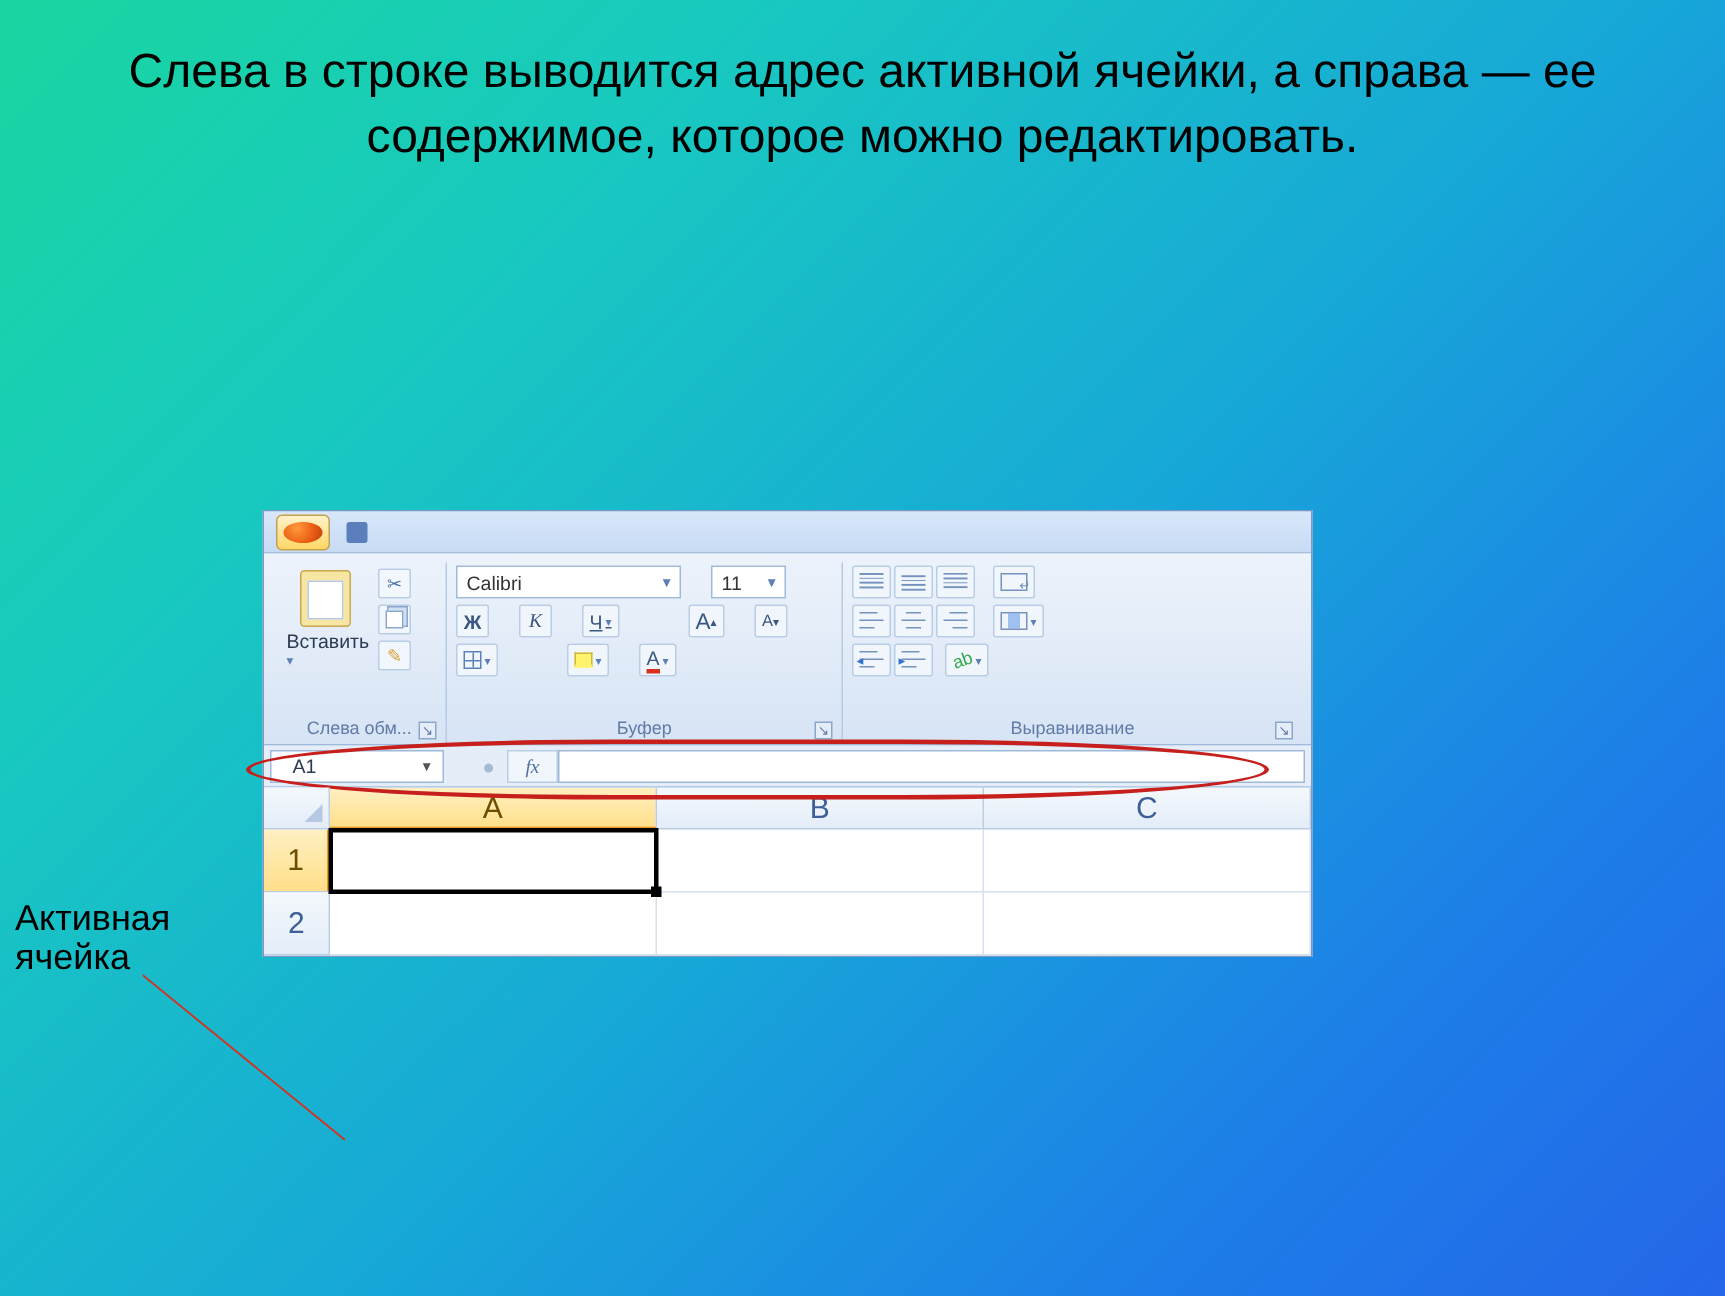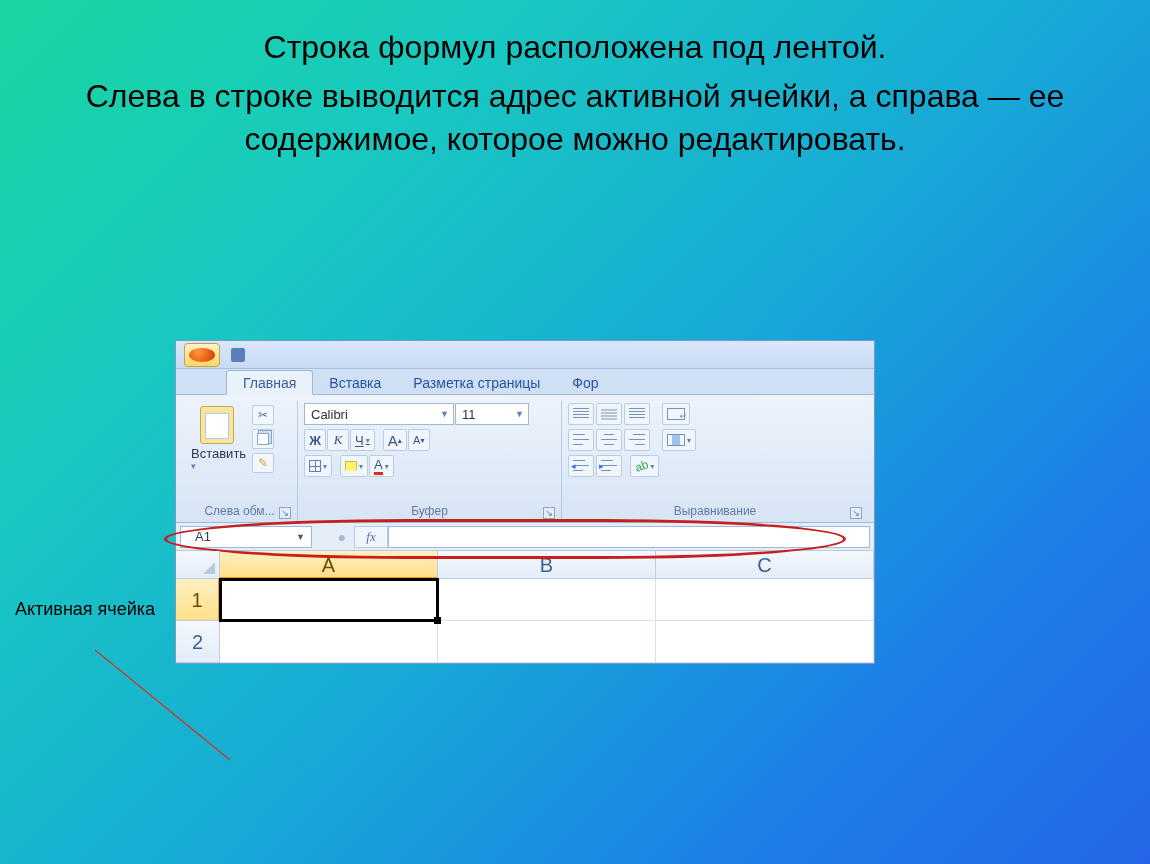--- a/index.html
+++ b/index.html
@@ -146,21 +146,21 @@
   .clip-minis {
     display:flex; flex-direction:column; gap:4px; margin-left:6px; margin-top:2px;
   }
   .mini-btn {
     width:22px; height:20px; border:1px solid #b9cde6; border-radius:2px;
     background:#f2f7fd; display:flex; align-items:center; justify-content:center;
     font-size:12px; color:#4a6ca4;
   }
 
   
-  .font-row { display:flex; gap:1px; margin-bottom:4px; }
+  .font-row { display:flex; gap:20px; margin-bottom:4px; }
   .combo {
     height: 22px;
     background: #fff;
     border: 1px solid #9fb9da;
     display:flex; align-items:center; justify-content:space-between;
     padding: 0 4px 0 6px;
     font-size: 13px;
     color:#333;
   }
   .combo .dd { color:#5e80b8; font-size:9px; margin-left:4px;}
@@ -205,21 +205,21 @@
   
   .fbar-wrap { position:relative; }
   .fbar {
     height: 28px;
     background: #e4edf8;
     border-bottom: 1px solid #b6cbe5;
     display:flex; align-items:center;
     padding: 2px 4px;
   }
   .namebox {
-    width: 132px; height: 22px;
+    width: 116px; height: 22px;
     background:#fff; border:1px solid #9fb9da;
     display:flex; align-items:center; justify-content:space-between;
     padding: 0 6px 0 14px;
   }
   .namebox .dd{ color:#555; font-size:9px;}
   .fx-sep { width:42px; height:22px; display:flex; align-items:center; justify-content:flex-end; padding-right:8px; color:#a7b9d3; font-size:14px;}
   .fx-btn {
     width: 34px; height:22px; background:#f1f6fc; border:1px solid #b9cde6;
     display:flex; align-items:center; justify-content:center; font-style:italic;
     font-family: "Times New Roman", serif; color:#4f6fa4;
@@ -287,59 +287,52 @@
     content:""; position:absolute; right:-4px; bottom:-4px;
     width:7px; height:7px; background:#000;
   }
 
   
   .callout {
     position:absolute;
     left: 10px;
     top: 600px;
     width: 150px;
-    text-align:center;
+    text-align:left;
     color:#000;
-    font-size:18px;
+    font-size:24px;
     line-height:1.1;
   }
   .callout-line{
     position:absolute;
     pointer-events:none;
   }
 </style>
 </head>
 <body>
 
 <div class="slide-text">
-  <p>Строка формул расположена под лентой.</p>
   <p>Слева в строке выводится адрес активной ячейки, а справа — ее содержимое, которое можно редактировать.</p>
 </div>
 
 <div class="callout">
   <span>Активная ячейка</span>
 </div>
 <svg class="callout-line" style="left:95px; top:590px;" width="200" height="180">
   <line x1="0" y1="60" x2="135" y2="170" stroke="#d8301c" stroke-width="1.2"></line>
 </svg>
 
 <div class="excel-wrap">
   <div class="excel">
 
     <div class="titlebar">
       <div class="office-btn"></div>
       <div class="qat-icon"></div>
     </div>
 
-    <div class="tabs">
-      <div class="tab active">Главная</div>
-      <div class="tab">Вставка</div>
-      <div class="tab">Разметка страницы</div>
-      <div class="tab partial">Фор</div>
-    </div>
 
     <div class="ribbon">
 
       <div class="group" style="width:116px;">
         <div class="grp-body">
           <div class="paste-btn">
             <div class="paste-icon"></div>
             <div>Вставить</div>
             <div style="font-size:9px;color:#5e80b8;">▾</div>
           </div>
@@ -361,21 +354,21 @@
         </div>
       </div>
 
       <div class="group" style="width:264px;">
         <div>
           <div class="font-row">
             <div class="combo" style="width:150px;">
               <span>Calibri</span>
               <span class="dd">▼</span>
             </div>
-            <div class="combo" style="width:74px;">
+            <div class="combo" style="width:50px;">
               <span>11</span>
               <span class="dd">▼</span>
             </div>
           </div>
           <div class="font-row">
             <div class="btn bold">
                 <span>Ж</span>
               </div>
             <div class="btn italic">
                 <span>К</span>

